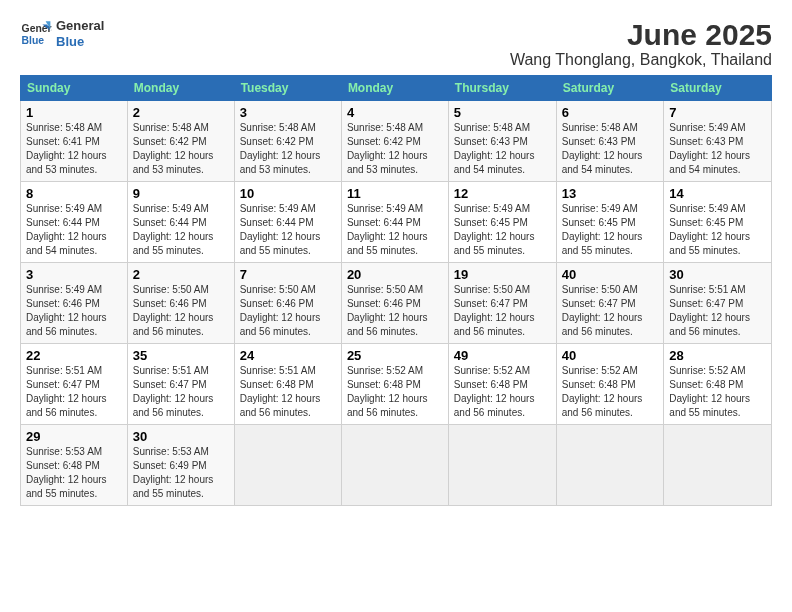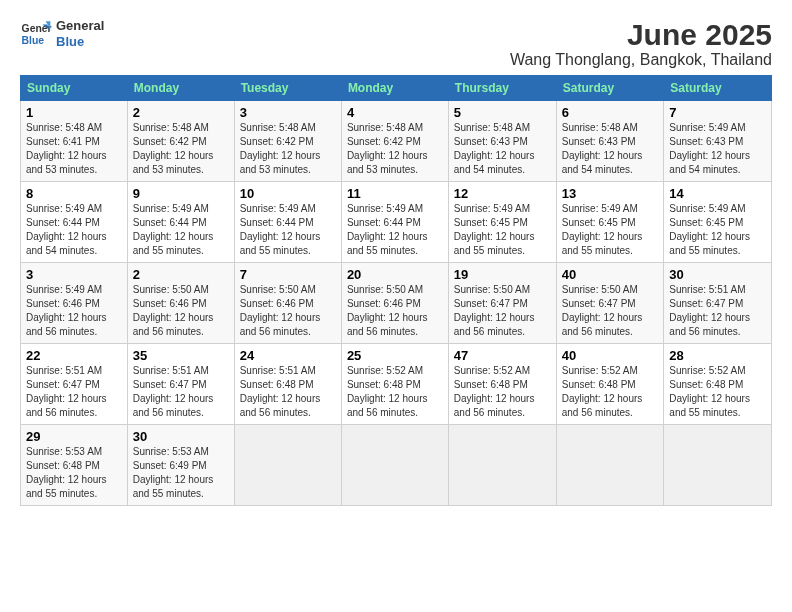--- a/index.html
+++ b/index.html
@@ -223,21 +223,21 @@
           </td>
           <td>
             <span class="day-num">24</span>
             <div class="day-info">Sunrise: 5:51 AM<br>Sunset: 6:48 PM<br>Daylight: 12 hours and 56 minutes.</div>
           </td>
           <td>
             <span class="day-num">25</span>
             <div class="day-info">Sunrise: 5:52 AM<br>Sunset: 6:48 PM<br>Daylight: 12 hours and 56 minutes.</div>
           </td>
           <td>
-            <span class="day-num">47</span>
+            <span class="day-num">49</span>
             <div class="day-info">Sunrise: 5:52 AM<br>Sunset: 6:48 PM<br>Daylight: 12 hours and 56 minutes.</div>
           </td>
           <td>
             <span class="day-num">40</span>
             <div class="day-info">Sunrise: 5:52 AM<br>Sunset: 6:48 PM<br>Daylight: 12 hours and 56 minutes.</div>
           </td>
           <td>
             <span class="day-num">28</span>
             <div class="day-info">Sunrise: 5:52 AM<br>Sunset: 6:48 PM<br>Daylight: 12 hours and 55 minutes.</div>
           </td>

